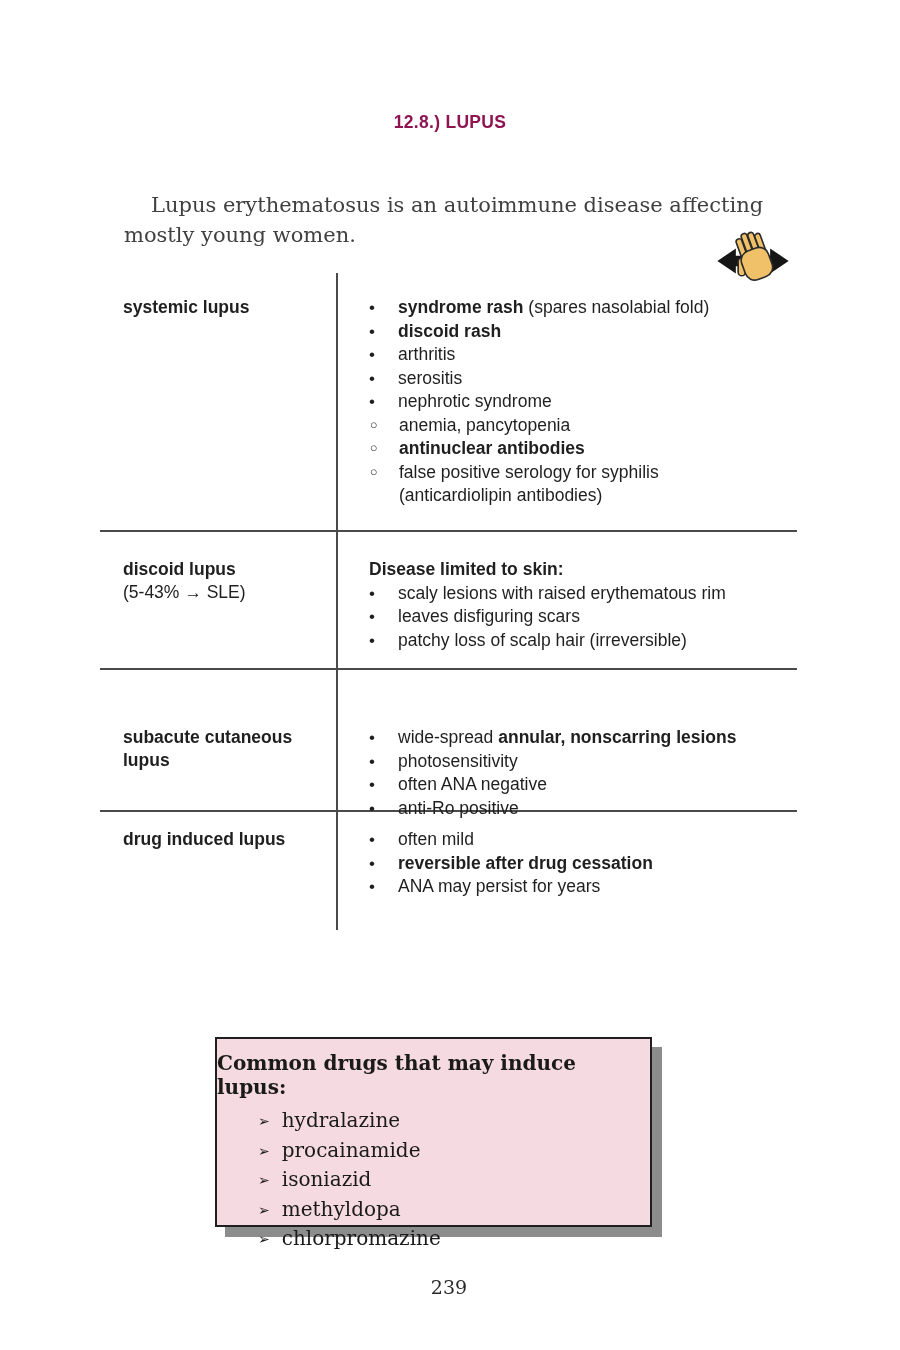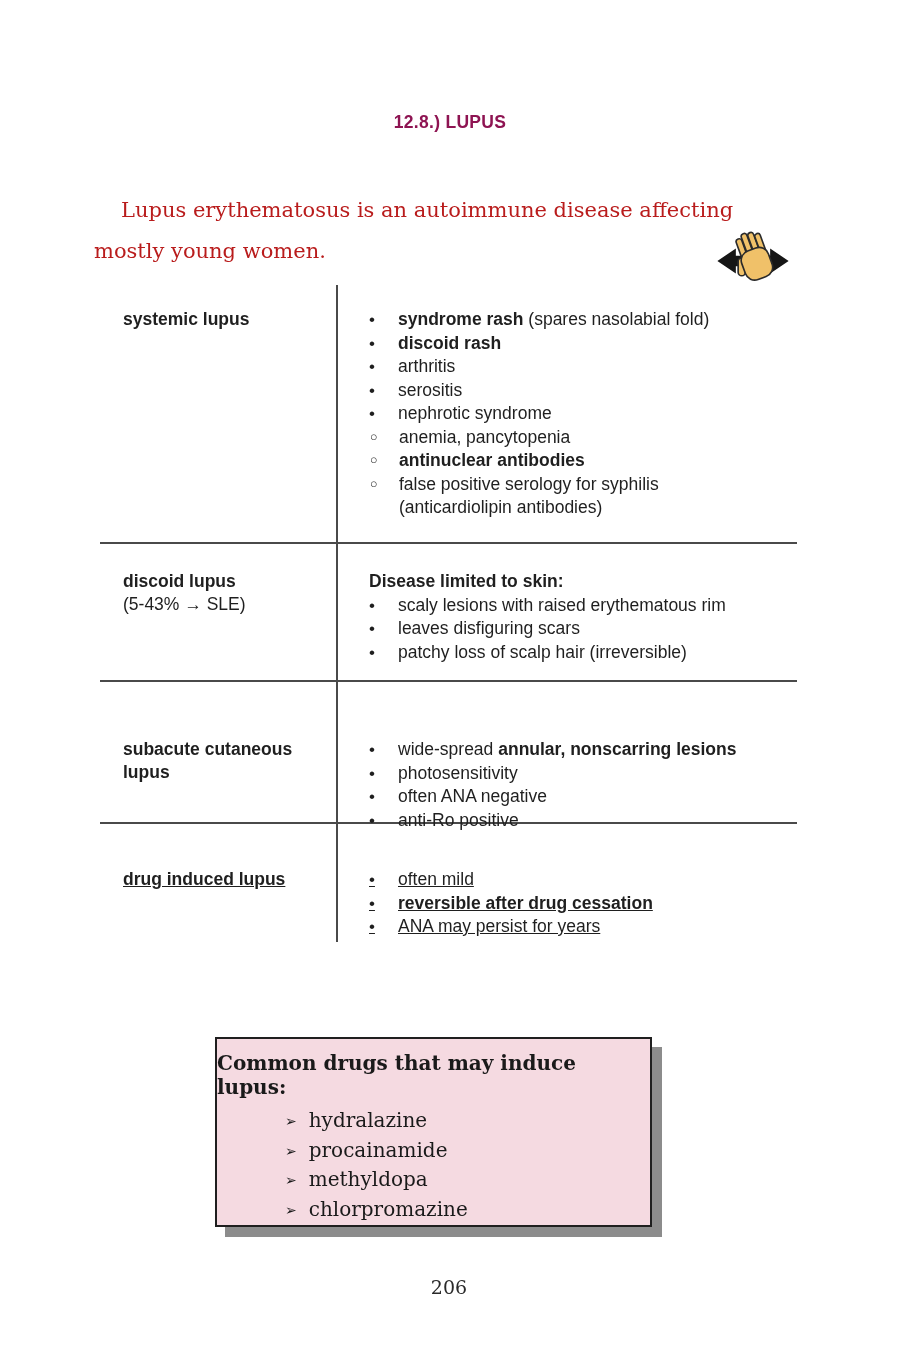--- a/index.html
+++ b/index.html
@@ -15,61 +15,61 @@
   .page{
     position:relative;width:900px;height:1294px;background:#ffffff;overflow:hidden;
     font-family:"Liberation Sans",sans-serif;color:var(--text-color);
   }
   .title{
     position:absolute;top:112px;left:0;width:900px;margin:0;
     text-align:center;font-size:17.5px;font-weight:700;letter-spacing:.3px;
     color:var(--title-color);
   }
   .intro{
-    position:absolute;top:190px;left:94px;width:668px;margin:0;
+    position:absolute;top:190px;left:124px;width:668px;margin:0;
     font-family:"DejaVu Serif","Liberation Serif",serif;
-    font-size:21px;line-height:41px;text-indent:27px;color:#b91c1c;
+    font-size:21px;line-height:30px;text-indent:27px;color:#404040;
   }
   .hand-wrap{position:absolute;left:716px;top:230px;width:74px;height:62px;}
   .hand-wrap svg{width:100%;height:100%;}
 
   
-  .lupus-table{position:absolute;left:100px;top:282px;width:697px;}
+  .lupus-table{position:absolute;left:100px;top:270px;width:697px;}
   .vline{position:absolute;left:236px;top:3px;width:2px;height:657px;background:var(--line-color);}
   .row{display:flex;width:100%;box-sizing:border-box;}
   .row + .row{border-top:2px solid var(--line-color);}
   .row:nth-child(1){height:260px;}
   .row:nth-child(2){height:138px;}
   .row:nth-child(3){height:142px;}
   .row:nth-child(4){height:120px;}
   .cell{box-sizing:border-box;}
   .cell.left{width:236px;padding:26px 12px 0 23px;font-weight:700;font-size:17.5px;line-height:23px;}
   .cell.right{flex:1;padding:26px 4px 0 33px;font-size:17.5px;line-height:23.5px;}
   .row:nth-child(3) .cell.left,.row:nth-child(3) .cell.right{padding-top:28px;margin-top:28px;}
-  .row:nth-child(4) .cell.left,.row:nth-child(4) .cell.right{padding-top:44px;text-decoration:underline;}
+  .row:nth-child(4) .cell.left,.row:nth-child(4) .cell.right{padding-top:16px;}
   .label-sub{font-weight:400;}
   .item{display:flex;align-items:flex-start;}
   .marker{flex:0 0 29px;line-height:23.5px;}
   .marker.disc{font-size:17px;}
   .marker.circle{font-size:12.5px;line-height:23.5px;padding-left:1px;}
   .txt{flex:1;}
   .b{font-weight:700;}
   .u{text-decoration-thickness:2px;text-underline-offset:3px;}
 
   
   .drugbox{
     position:absolute;left:215px;top:1037px;width:437px;height:190px;box-sizing:border-box;
     background:var(--box-bg);border:2px solid var(--box-border);
     box-shadow:10px 10px 0 0 var(--box-shadow-color);
     font-family:"DejaVu Serif","Liberation Serif",serif;
   }
   .drugbox-title{
     margin-top:12px;text-align:left;font-size:20px;font-weight:700;color:#1a1a1a;
   }
-  .druglist{list-style:none;margin:8px 0 0 0;padding:0 0 0 68px;}
+  .druglist{list-style:none;margin:8px 0 0 0;padding:0 0 0 41px;}
   .druglist li{font-size:20px;line-height:27.5px;color:#1a1a1a;}
   .dmarker{font-family:"DejaVu Sans",sans-serif;font-size:14px;margin-right:12px;position:relative;top:-1px;}
 
   .pagenum{
     position:absolute;top:1276px;left:0;width:898px;text-align:center;
     font-family:"DejaVu Serif","Liberation Serif",serif;font-size:19px;color:#2a2a2a;
   }
 </style>
 </head>
 <body>
@@ -203,20 +203,21 @@
           </div>
         </div>
       </div>
   </div>
 
   <div class="drugbox">
     <div class="drugbox-title"><span class="u">Common drugs that may induce lupus</span><span>:</span></div>
     <ul class="druglist" id="druglist">
         <li><span class="dmarker">➢</span><span>hydralazine</span></li>
         <li><span class="dmarker">➢</span><span>procainamide</span></li>
+        <li><span class="dmarker">➢</span><span>isoniazid</span></li>
         <li><span class="dmarker">➢</span><span>methyldopa</span></li>
         <li><span class="dmarker">➢</span><span>chlorpromazine</span></li>
       </ul>
   </div>
 
-  <div class="pagenum">206</div>
+  <div class="pagenum">239</div>
 
 </div>
 
 </body></html>

